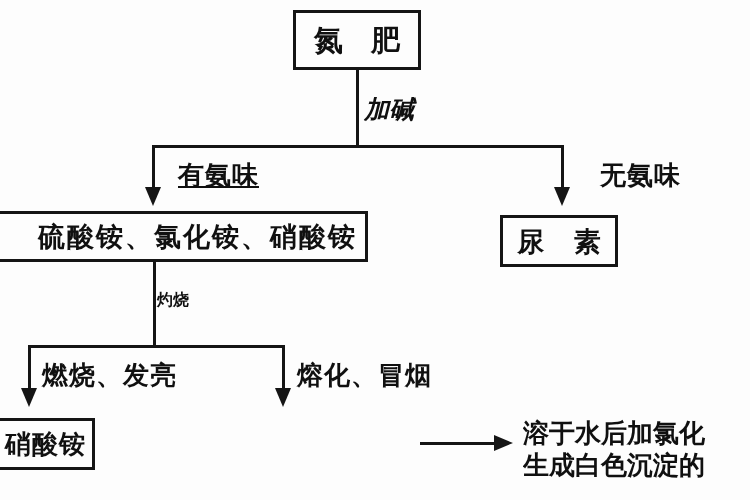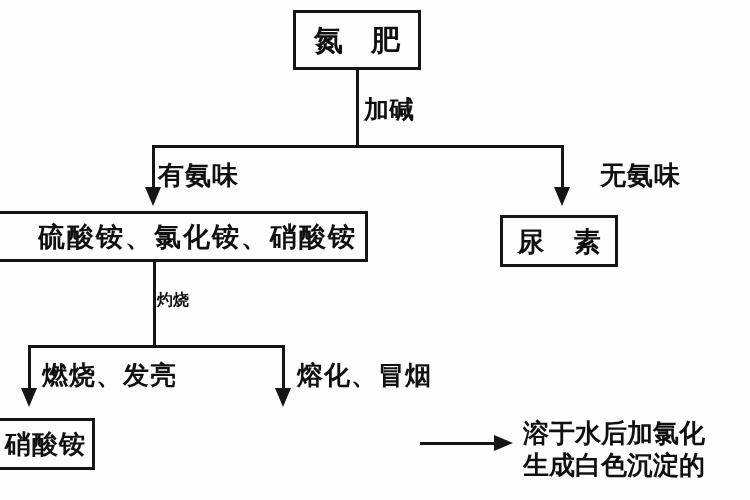--- a/index.html
+++ b/index.html
@@ -96,22 +96,22 @@
     border-left: 19px solid #151515;
   }
   
   .edge-label {
     position: absolute;
     color: #101010;
     font-weight: 700;
     white-space: nowrap;
     line-height: 1;
   }
-  #label-add-alkali { left: 364px; top: 97px; font-size: 25px; }
-  #label-has-ammonia { left: 158px; top: 162px; font-size: 26px; letter-spacing: 1px; }
+  #label-add-alkali { left: 364px; top: 97px; font-size: 25px; font-style: italic; }
+  #label-has-ammonia { left: 178px; top: 162px; font-size: 26px; letter-spacing: 1px; text-decoration: underline; }
   #label-no-ammonia { left: 600px; top: 162px; font-size: 26px; letter-spacing: 1px; text-align: center; }
   #label-calcination { left: 157px; top: 292px; font-size: 16px; }
   #label-burns-glows { left: 42px; top: 362px; font-size: 26px; letter-spacing: 1px; }
   #label-melts-smokes { left: 297px; top: 362px; font-size: 26px; letter-spacing: 1px; }
   
   #result-note {
     position: absolute;
     left: 523px; top: 417px;
     width: 240px;
     color: #101010;

